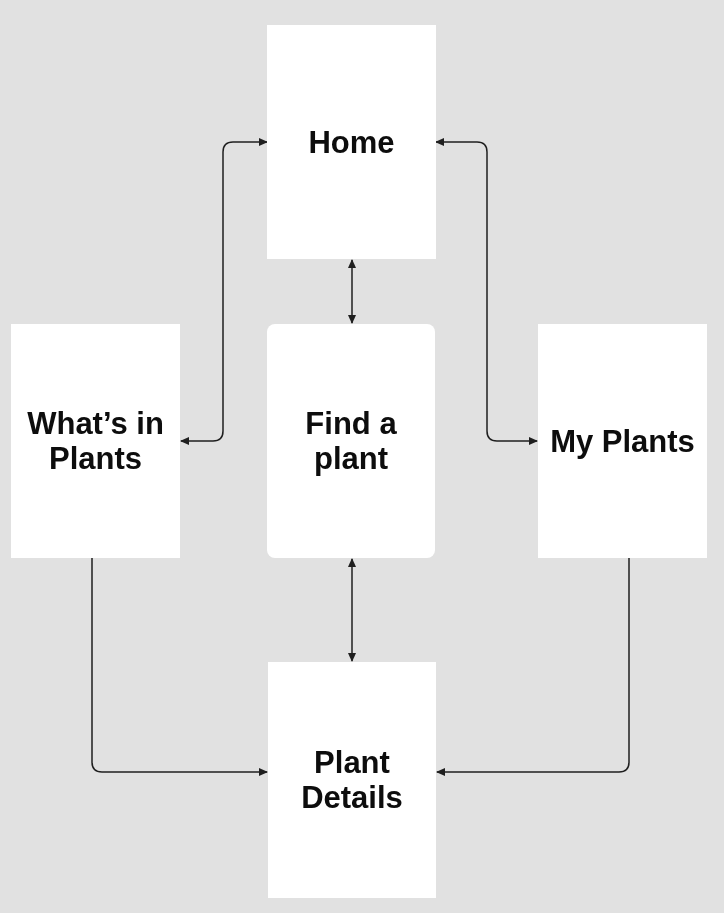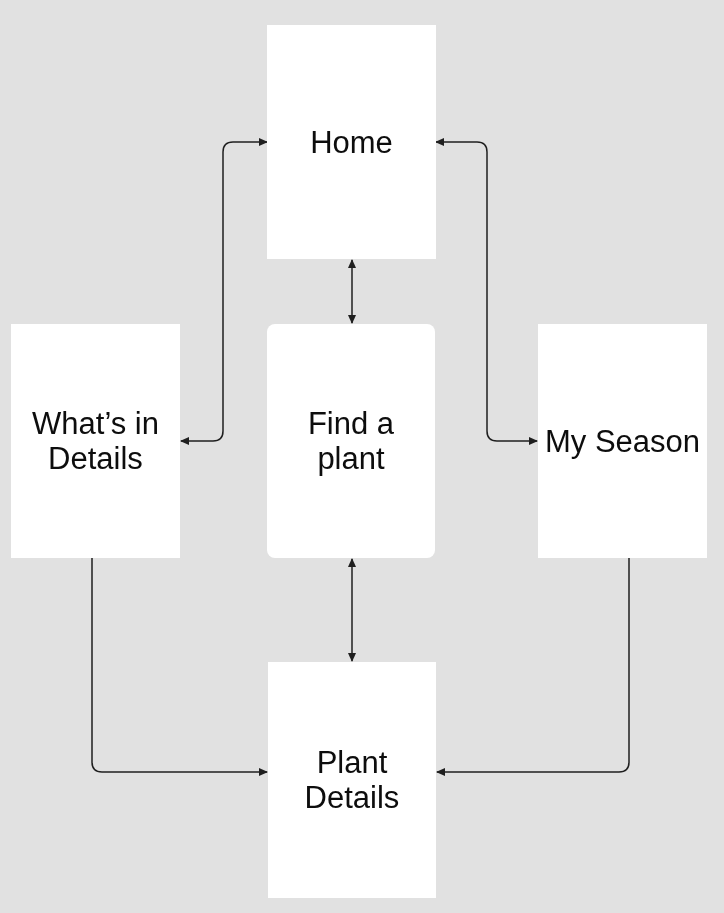--- a/index.html
+++ b/index.html
@@ -29,20 +29,21 @@
     stroke: #1f1f1f;
     stroke-width: 1.5;
   }
   .node {
     position: absolute;
     background: #ffffff;
     display: flex;
     align-items: center;
     justify-content: center;
     text-align: center;
+    font-weight: bold;
   }
   .node-label {
     font-size: 31px;
     line-height: 35px;
     color: #0d0d0d;
     white-space: pre-line;
     letter-spacing: 0;
   }
   .node-home     { left: 267px; top: 25px;  width: 169px; height: 234px; }
   .node-season   { left: 11px;  top: 324px; width: 169px; height: 234px; }
@@ -74,30 +75,30 @@
 
     <path class="edge" d="M629,558 L629,762 Q629,772 619,772 L437,772" marker-end="url(#arrow)"></path>
   </svg>
 
   <div class="node node-home">
     <span class="node-label">Home</span>
   </div>
 
   <div class="node node-season">
     <span class="node-label">What’s in
-Details</span>
+Plants</span>
   </div>
 
   <div class="node node-find">
     <span class="node-label">Find a
 plant</span>
   </div>
 
   <div class="node node-myplants">
-    <span class="node-label">My Season</span>
+    <span class="node-label">My Plants</span>
   </div>
 
   <div class="node node-details">
     <span class="node-label">Plant
 Details</span>
   </div>
 
 </div>
 
 </body></html>

